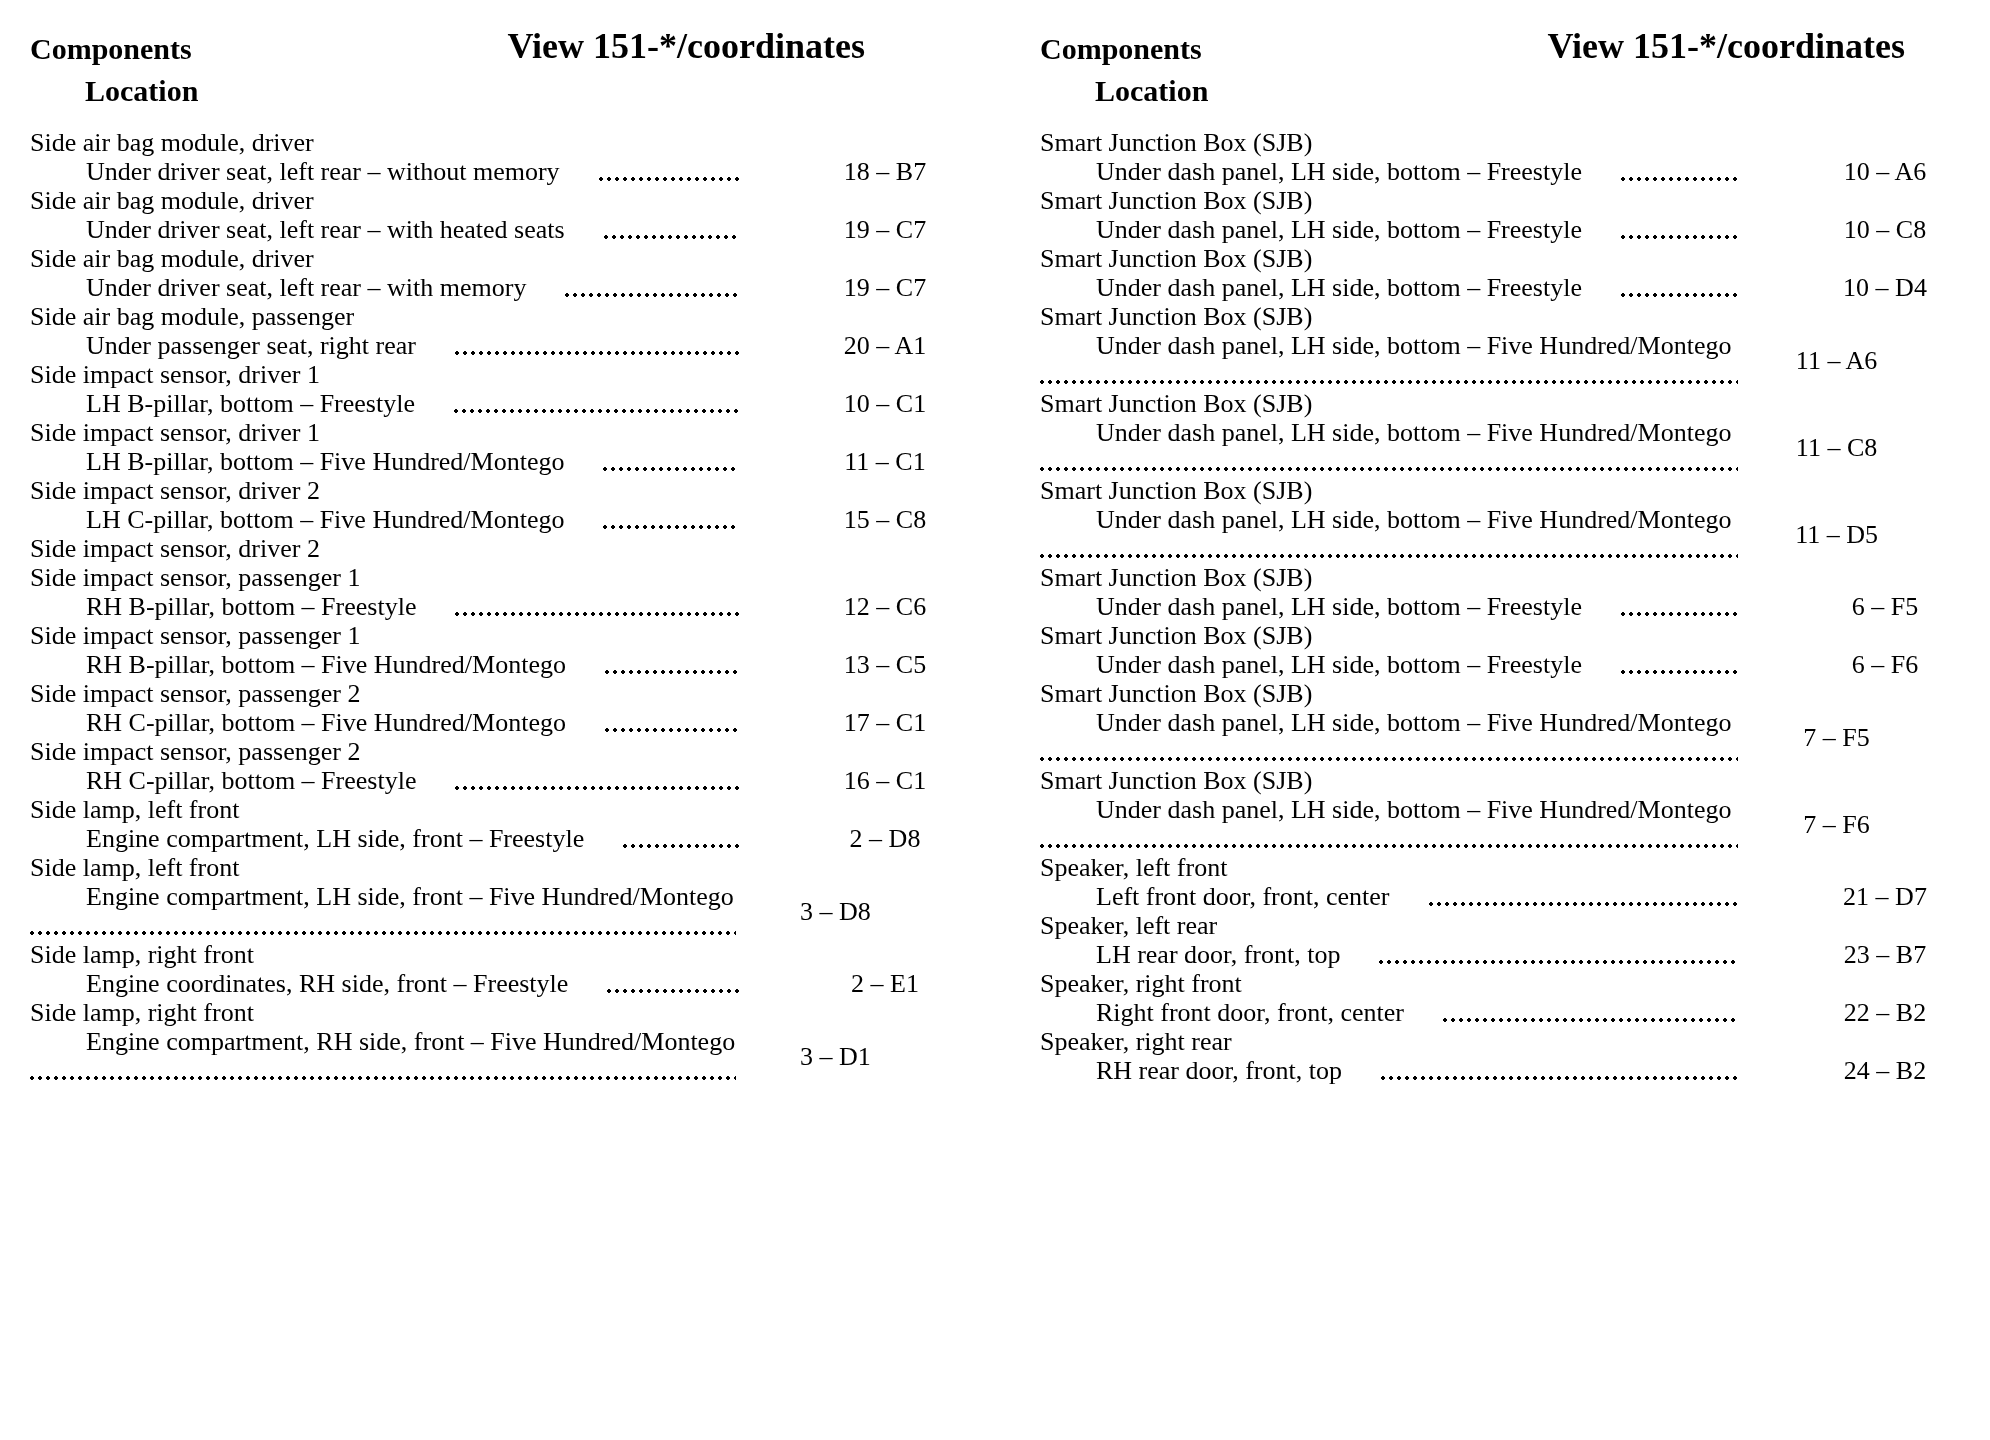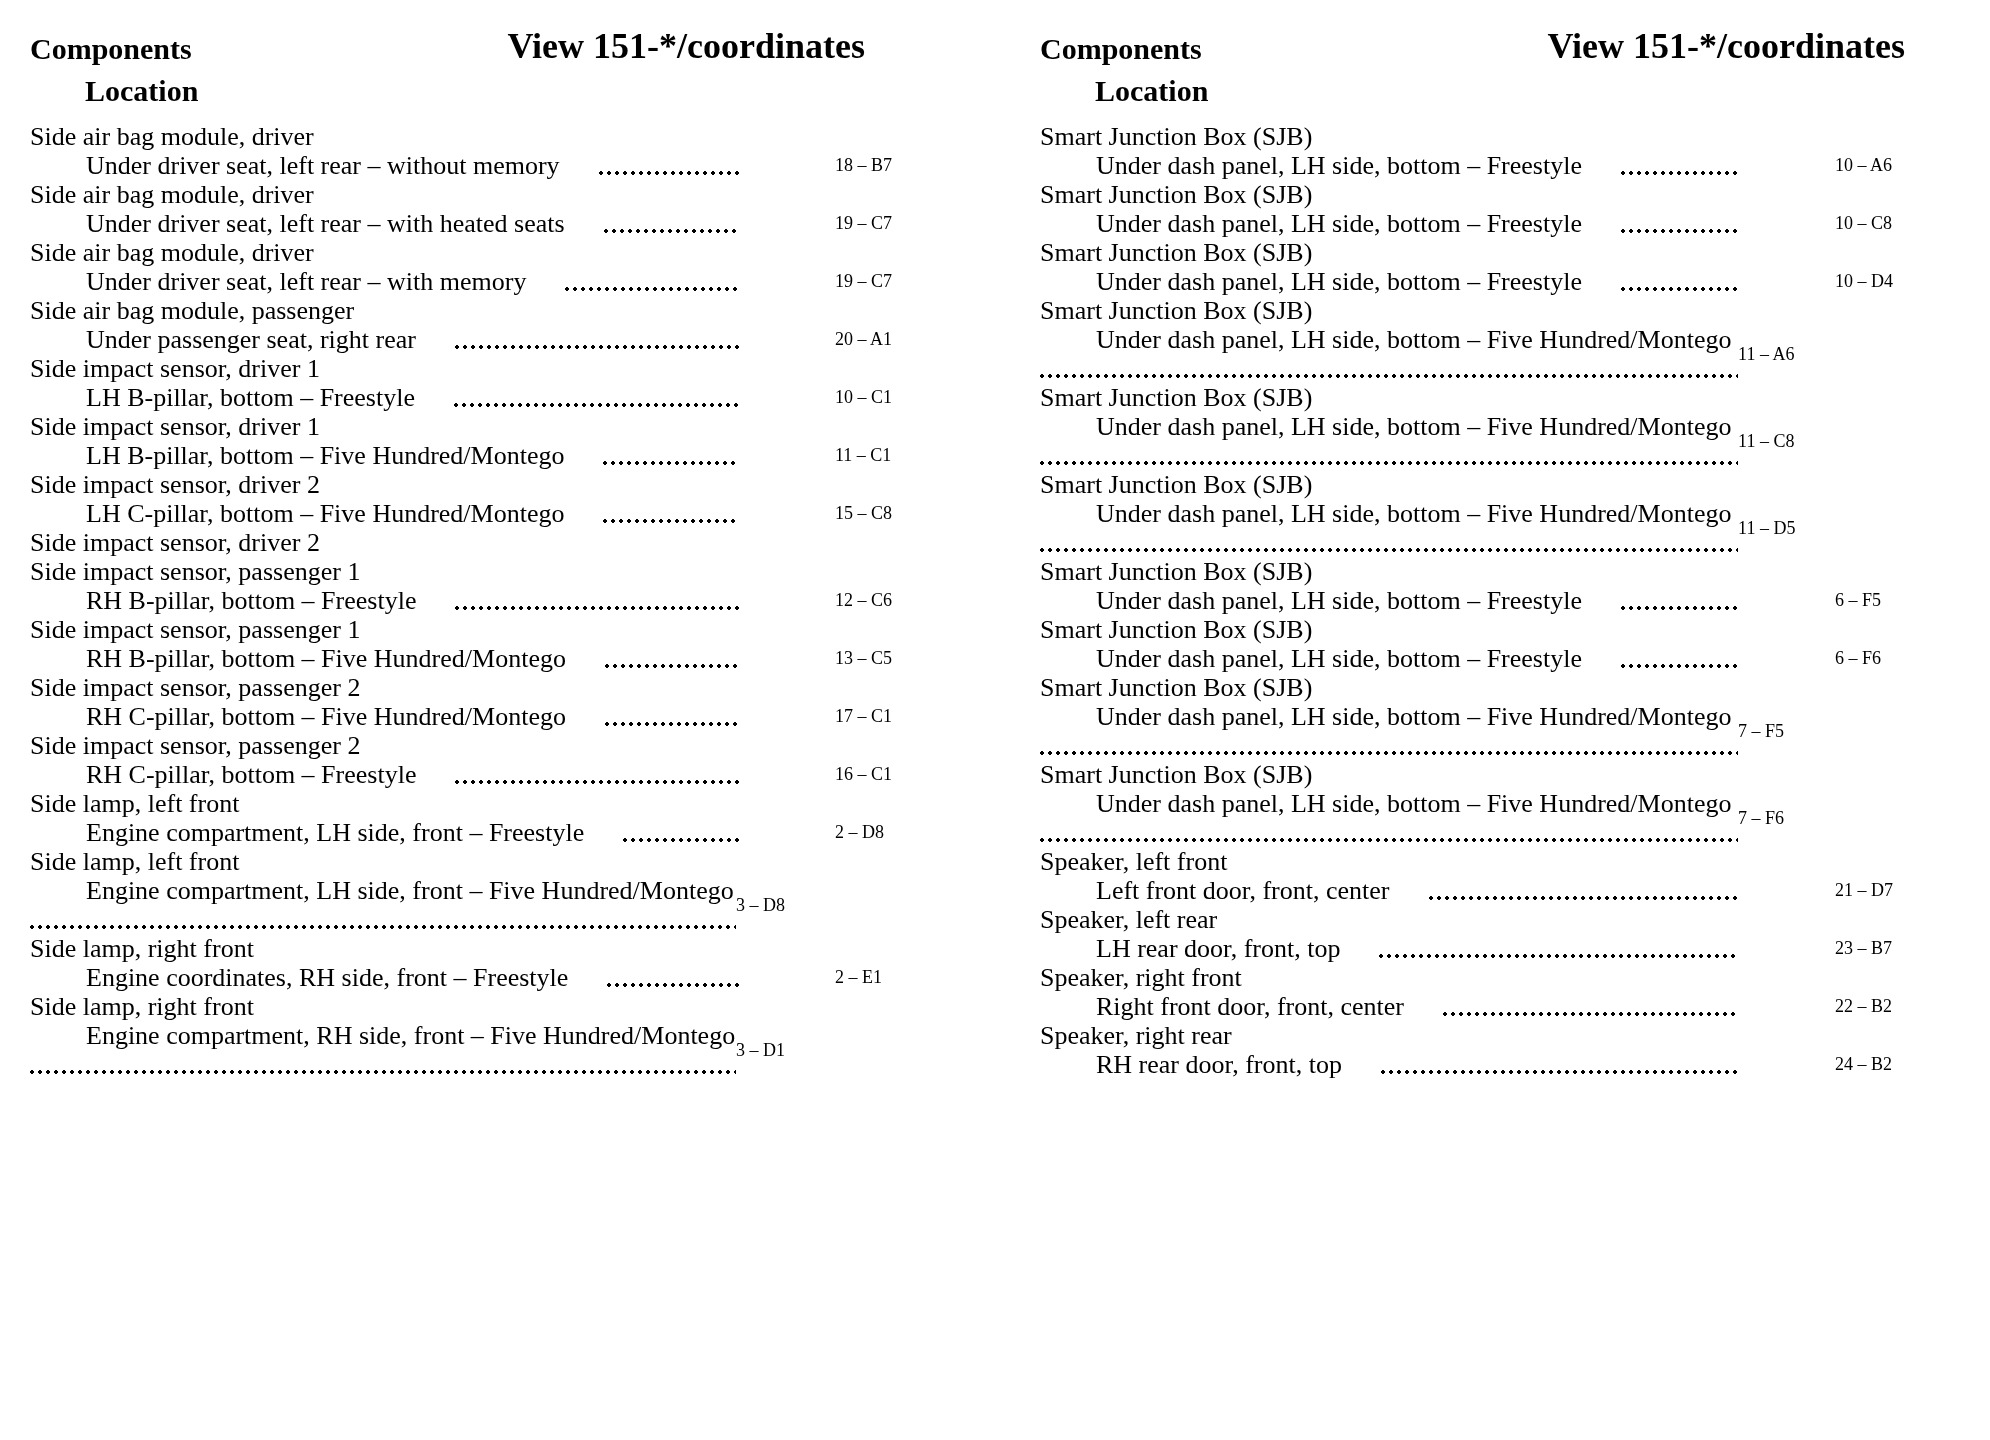--- a/index.html
+++ b/index.html
@@ -40,21 +40,21 @@
   .col-left  .view-label { margin-right: 70px; }
   .col-right .view-label { margin-right: 30px; }
 
   .location-label {
     font-weight: bold;
     font-size: 30px;
     line-height: 34px;
     margin: 8px 0 0 55px;
   }
 
-  .entries { margin-top: 14px; }
+  .entries { margin-top: 20px; }
 
   .entry-comp {
     font-size: 26px;
     line-height: 29px;
     white-space: nowrap;
   }
   .loc-row {
     display: flex;
     align-items: flex-end;
     font-size: 26px;
@@ -70,23 +70,23 @@
     margin: 0 0 5px 3px;
     background-image: radial-gradient(circle at 2px 2px, #000 1.7px, rgba(0,0,0,0) 2px);
     background-size: 8px 4px;
     background-repeat: repeat-x;
     background-position: left bottom;
   }
   .coord {
     flex: none;
     min-width: 100px;
     padding-left: 60px;
-    text-align: left;
+    text-align: center;
     white-space: nowrap;
-    font-size: 18px;
+    font-size: 26px;
     line-height: 29px;
   }
 
   
   .dots-row {
     display: flex;
     align-items: flex-end;
     font-size: 26px;
     line-height: 29px;
   }

